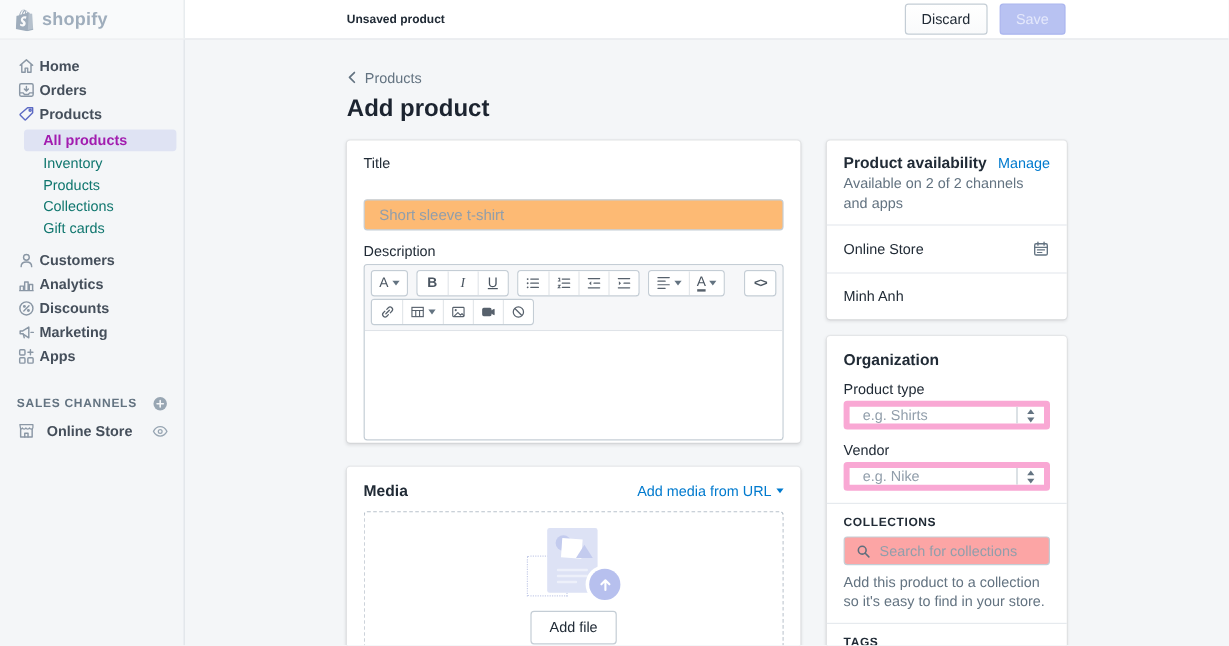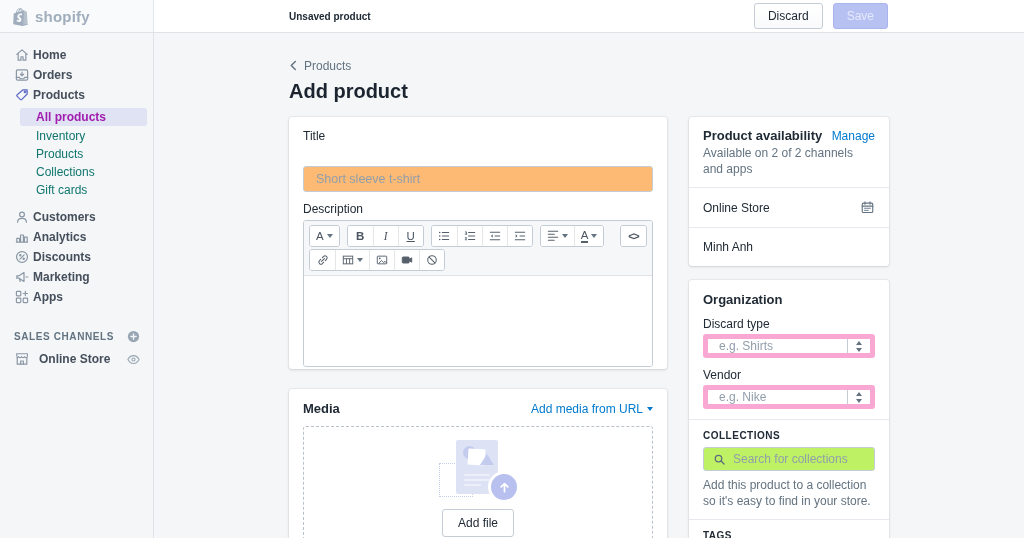--- a/index.html
+++ b/index.html
@@ -92,21 +92,21 @@
   .org-sec { padding:12px 14px 10px; }
   .org-label { display:block; font-size:12px; color:#212b36; margin:10px 0 3px; }
   .select { display:flex; align-items:stretch; height:24px; border:5px solid #f9a8d4; border-radius:3px; background:#fff; overflow:hidden; cursor:pointer; }
   .select .ph { flex:1; display:flex; align-items:center; padding:0 11px; font-size:12px; color:#919eab; }
   .select .stepper { flex:none; width:23px; border-left:1px solid #c4cdd5; display:flex; flex-direction:column; align-items:center; justify-content:center; gap:3px; }
   .tri-up { width:0; height:0; border-left:3px solid transparent; border-right:3px solid transparent; border-bottom:4px solid #637381; }
   .tri-down { width:0; height:0; border-left:3px solid transparent; border-right:3px solid transparent; border-top:4px solid #637381; }
   .divider { border-top:1px solid #e6eaee; }
   .sub-sec { padding:10px 14px 9px; }
   .micro-label { font-size:10px; font-weight:700; letter-spacing:.5px; color:#212b36; }
-  .searchbox { display:flex; align-items:center; gap:7px; height:24px; margin-top:6px; padding:0 9px; border:1px solid #c4cdd5; border-radius:3px; background:#bef264; }
+  .searchbox { display:flex; align-items:center; gap:7px; height:24px; margin-top:6px; padding:0 9px; border:1px solid #c4cdd5; border-radius:3px; background:#fca5a5; }
   .searchbox input { flex:1; min-width:0; border:none; outline:none; font-family:inherit; font-size:12px; color:#212b36; background:transparent; }
   .searchbox input::placeholder { color:#919eab; }
   .help-text { margin-top:7px; font-size:12px; color:#637381; line-height:1.32; }
 </style>
 </head>
 <body>
 
 <div class="page">
 
   <header class="topbar">
@@ -413,21 +413,21 @@
                 </span>
               </div>
               <div class="avail-row">
                 <span>Minh Anh</span>
               </div>
             </section>
 
             <section class="card org-card">
               <div class="org-sec">
                 <h2 class="card-title">Organization</h2>
-                <label class="org-label">Discard type</label>
+                <label class="org-label">Product type</label>
                 <div class="select">
                   <span class="ph">e.g. Shirts</span>
                   <span class="stepper">
                       <span class="tri-up"></span>
                       <span class="tri-down"></span>
                     </span>
                 </div>
                 <label class="org-label">Vendor</label>
                 <div class="select">
                   <span class="ph">e.g. Nike</span>

